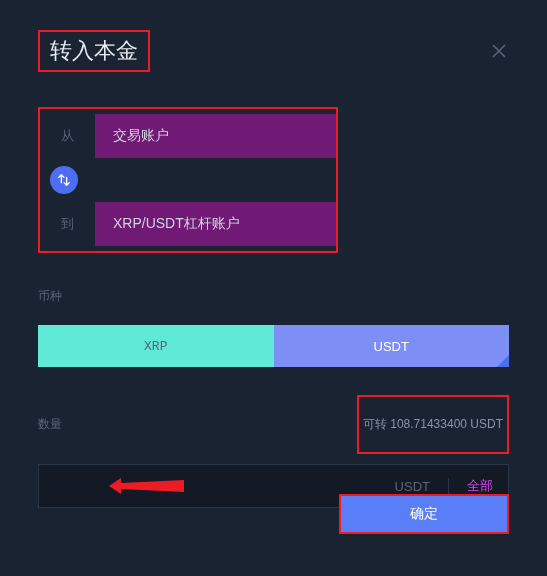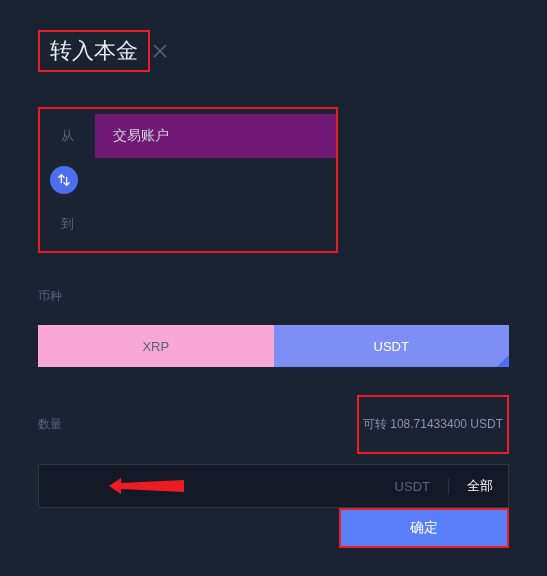--- a/index.html
+++ b/index.html
@@ -11,20 +11,21 @@
       background: #1a2332;
       font-family: -apple-system, BlinkMacSystemFont, "Segoe UI", sans-serif;
       width: 547px;
       height: 576px;
       padding: 30px 38px;
       position: relative;
       color: #fff;
     }
     .header {
       display: flex;
+      justify-content: space-between;
       align-items: center;
       margin-bottom: 35px;
     }
     .title {
       font-size: 22px;
       font-weight: 500;
       color: #e8ecf3;
       border: 2px solid #ed1c24;
       padding: 4px 10px;
     }
@@ -97,22 +98,23 @@
       flex: 1;
       height: 42px;
       display: flex;
       align-items: center;
       justify-content: center;
       font-size: 13px;
       cursor: pointer;
       position: relative;
     }
     .currency-tab.inactive {
-      background: #f9a8d4;
-      color: #5a6578;
+      background: #5eead4;
+      color: #5a6578;
+      font-family: Liberation Mono, monospace;
     }
     .currency-tab.active {
       background: #7d8ff5;
       color: #fff;
     }
     .currency-tab.active::after {
       content: '';
       position: absolute;
       right: 0;
       bottom: 0;
@@ -166,26 +168,26 @@
     }
     .suffix-currency {
       color: #5a6578;
     }
     .divider {
       width: 1px;
       height: 16px;
       background: #2a3548;
     }
     .all-btn {
-      color: #ffffff;
+      color: #d946ef;
       cursor: pointer;
     }
     .footer {
       position: absolute;
-      bottom: 28px;
+      bottom: 42px;
       right: 38px;
     }
     .confirm-btn {
       background: #597ef7;
       color: #fff;
       border: 2px solid #ed1c24;
       width: 170px;
       height: 40px;
       font-size: 14px;
       cursor: pointer;
@@ -213,20 +215,21 @@
   </div>
   <div class="swap-row">
     <div class="swap-btn">
       <svg viewBox="0 0 16 16">
         <path d="M5 2 L5 11 M5 2 L2 5 M5 2 L8 5 M11 14 L11 5 M11 14 L8 11 M11 14 L14 11" stroke="#fff" stroke-width="1.5" fill="none" stroke-linecap="round"></path>
       </svg>
     </div>
   </div>
   <div class="transfer-row">
     <div class="transfer-label">到</div>
+    <div class="transfer-value">XRP/USDT杠杆账户</div>
   </div>
 </div>
 
 <div class="field-label">币种</div>
 <div class="currency-tabs">
   <div class="currency-tab inactive">XRP</div>
   <div class="currency-tab active">USDT</div>
 </div>
 
 <div class="amount-header">

